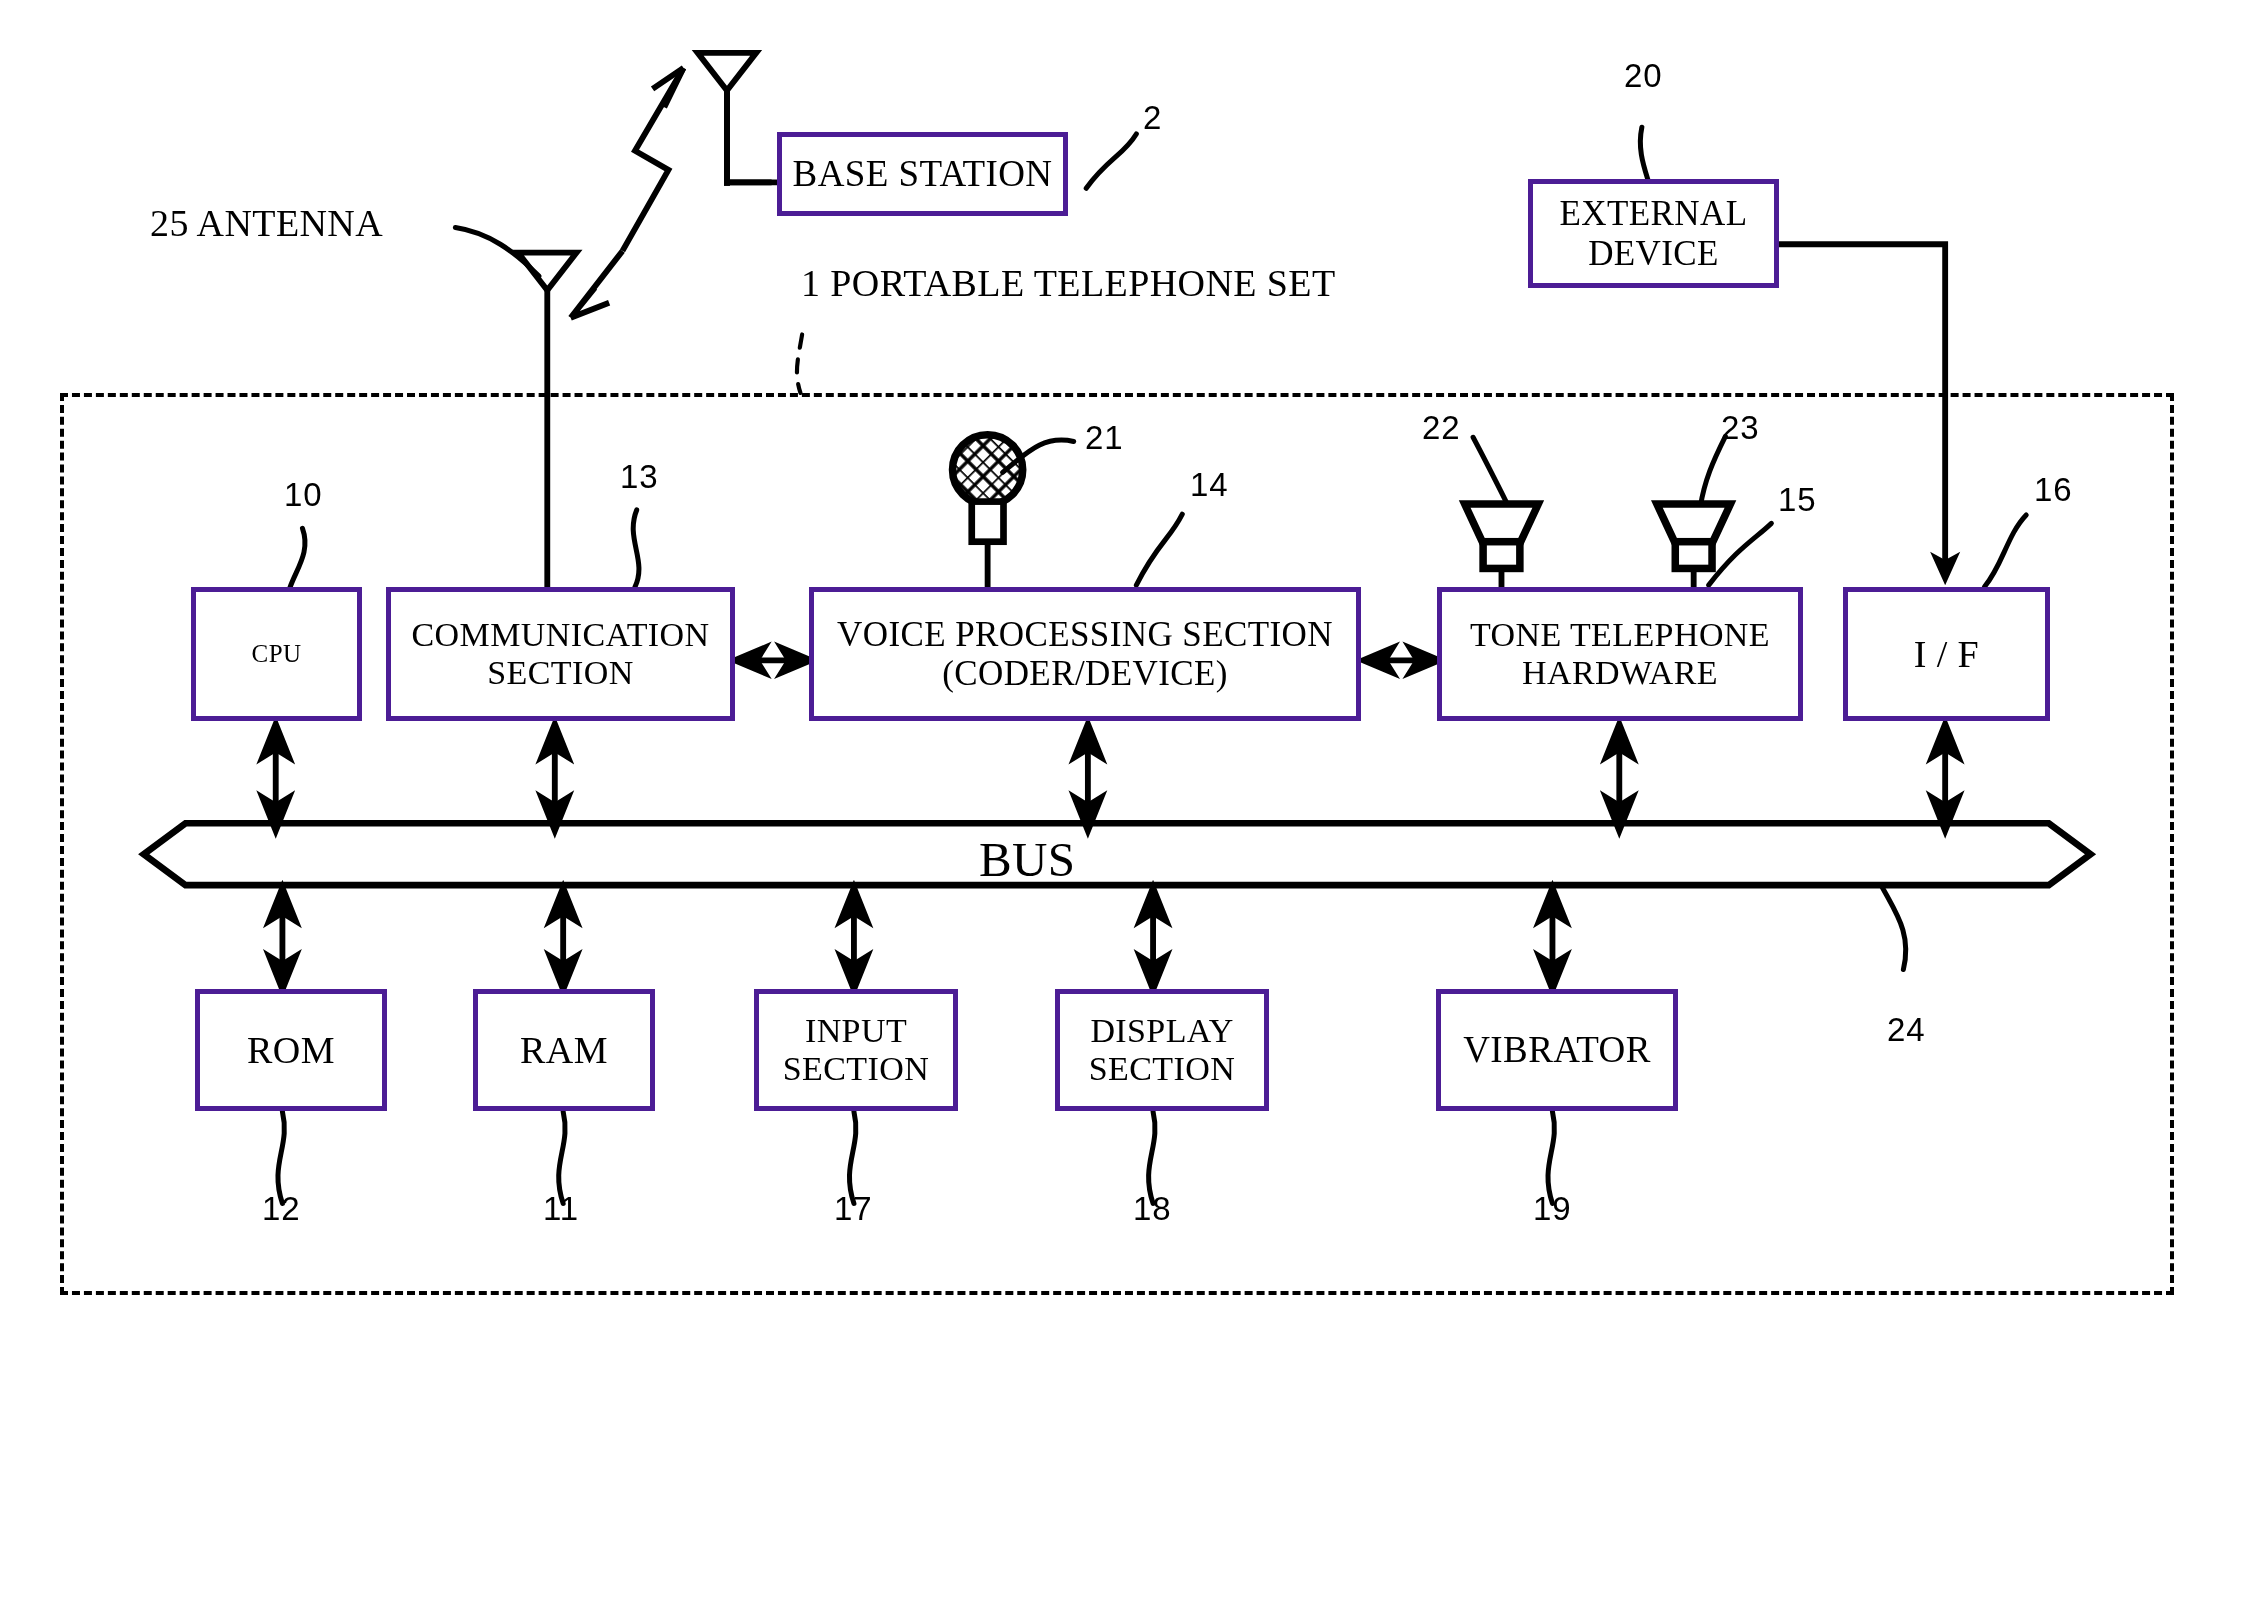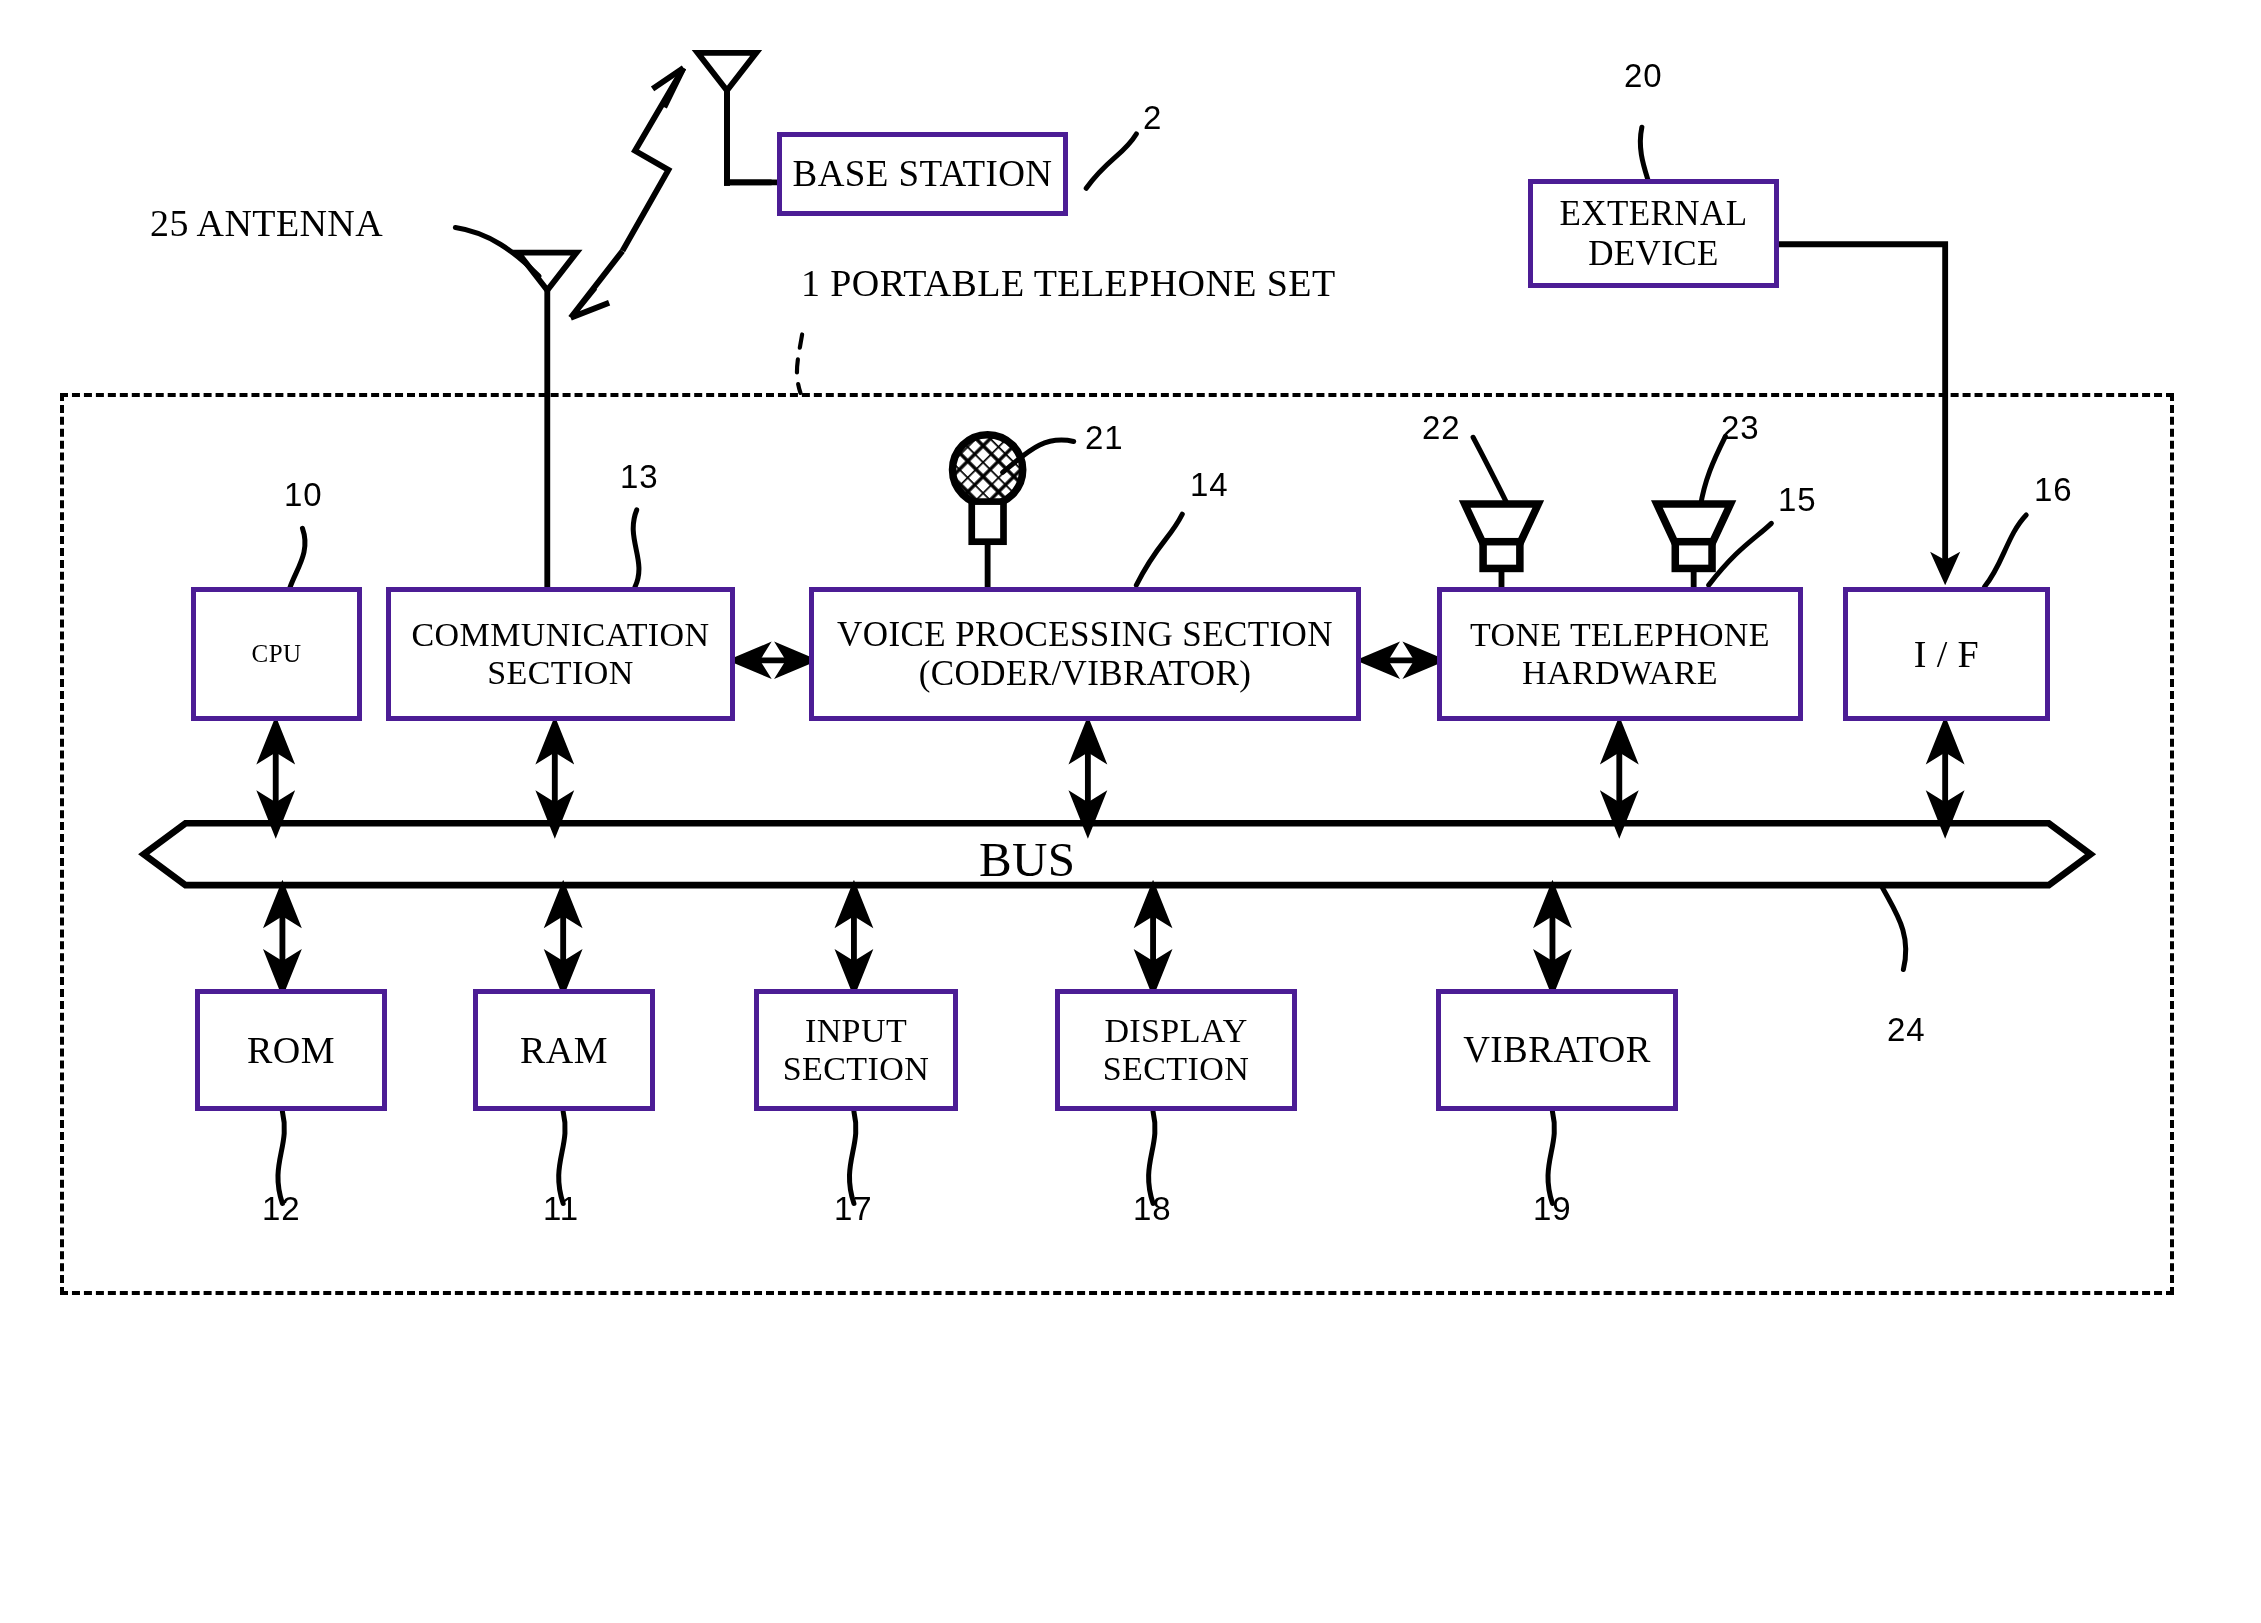--- a/index.html
+++ b/index.html
@@ -243,21 +243,21 @@
     <span class="lbl">CPU</span>
   </div>
 
   <div class="box" style="left:386px; top:587px; width:349px; height:134px; font-size:34px; flex-direction:column;">
     <span class="lbl">COMMUNICATION</span>
     <span class="lbl">SECTION</span>
   </div>
 
   <div class="box" style="left:809px; top:587px; width:552px; height:134px; font-size:35px; flex-direction:column;">
     <span class="lbl">VOICE PROCESSING SECTION</span>
-    <span class="lbl">(CODER/VIBRATOR)</span>
+    <span class="lbl">(CODER/DEVICE)</span>
   </div>
 
   <div class="box" style="left:1437px; top:587px; width:366px; height:134px; font-size:34px; flex-direction:column;">
     <span class="lbl">TONE TELEPHONE</span>
     <span class="lbl">HARDWARE</span>
   </div>
 
   <div class="box" style="left:1843px; top:587px; width:207px; height:134px; font-size:38px;">
     <span class="lbl">I / F</span>
   </div>
@@ -270,21 +270,21 @@
 
   <div class="box" style="left:473px; top:989px; width:182px; height:122px; font-size:38px;">
     <span class="lbl">RAM</span>
   </div>
 
   <div class="box" style="left:754px; top:989px; width:204px; height:122px; font-size:34px; flex-direction:column;">
     <span class="lbl">INPUT</span>
     <span class="lbl">SECTION</span>
   </div>
 
-  <div class="box" style="left:1055px; top:989px; width:242px; height:122px; font-size:34px; flex-direction:column;">
+  <div class="box" style="left:1055px; top:989px; width:214px; height:122px; font-size:34px; flex-direction:column;">
     <span class="lbl">DISPLAY</span>
     <span class="lbl">SECTION</span>
   </div>
 
   <div class="box" style="left:1436px; top:989px; width:242px; height:122px; font-size:37px;">
     <span class="lbl">VIBRATOR</span>
   </div>
 
   <div class="refnum" style="left:1143px; top:99px;">2</div>
 

